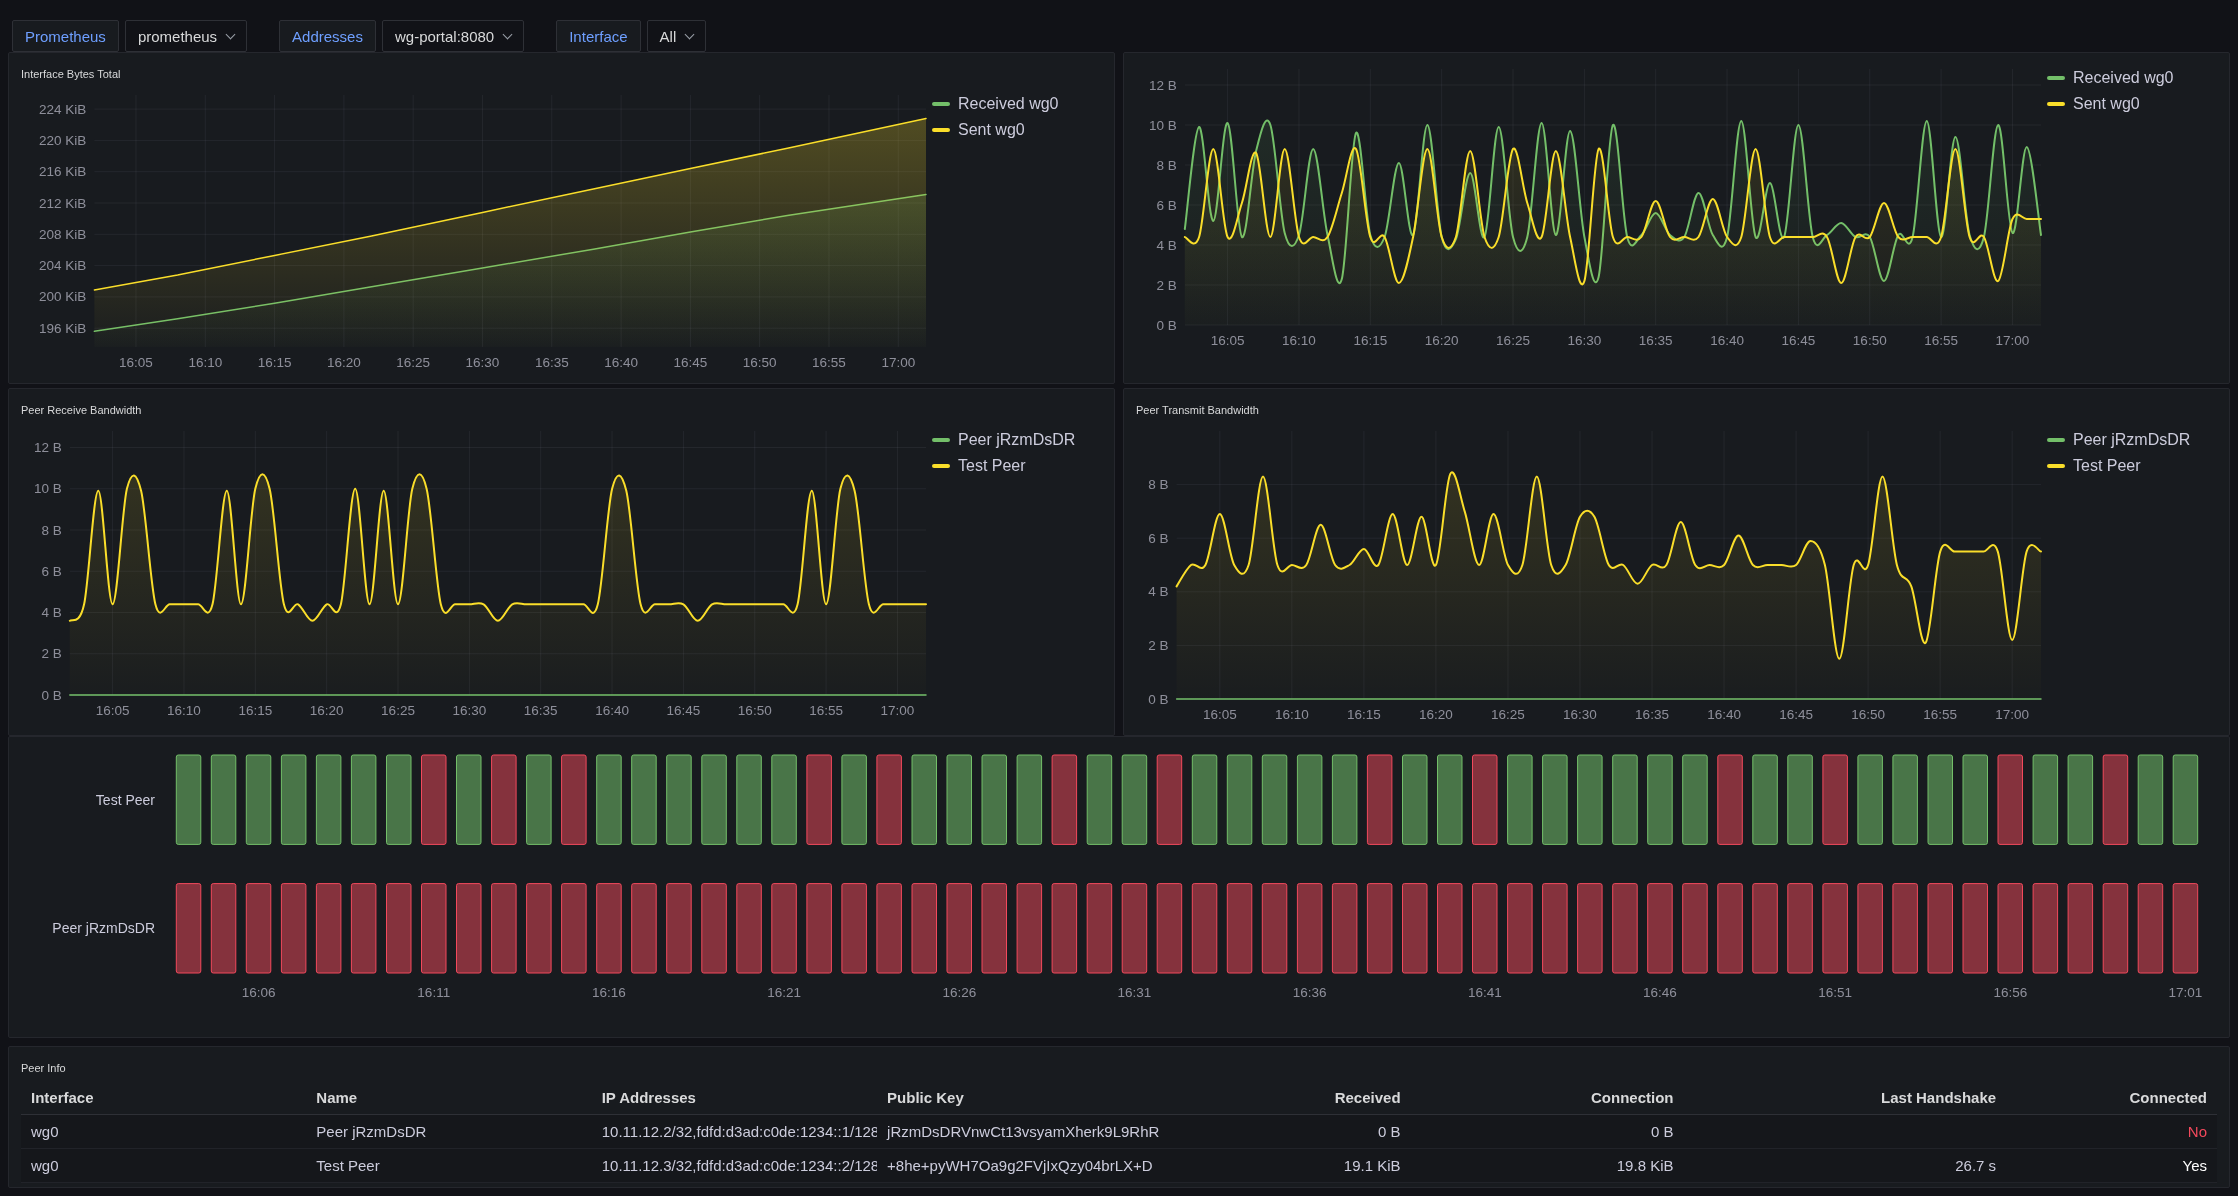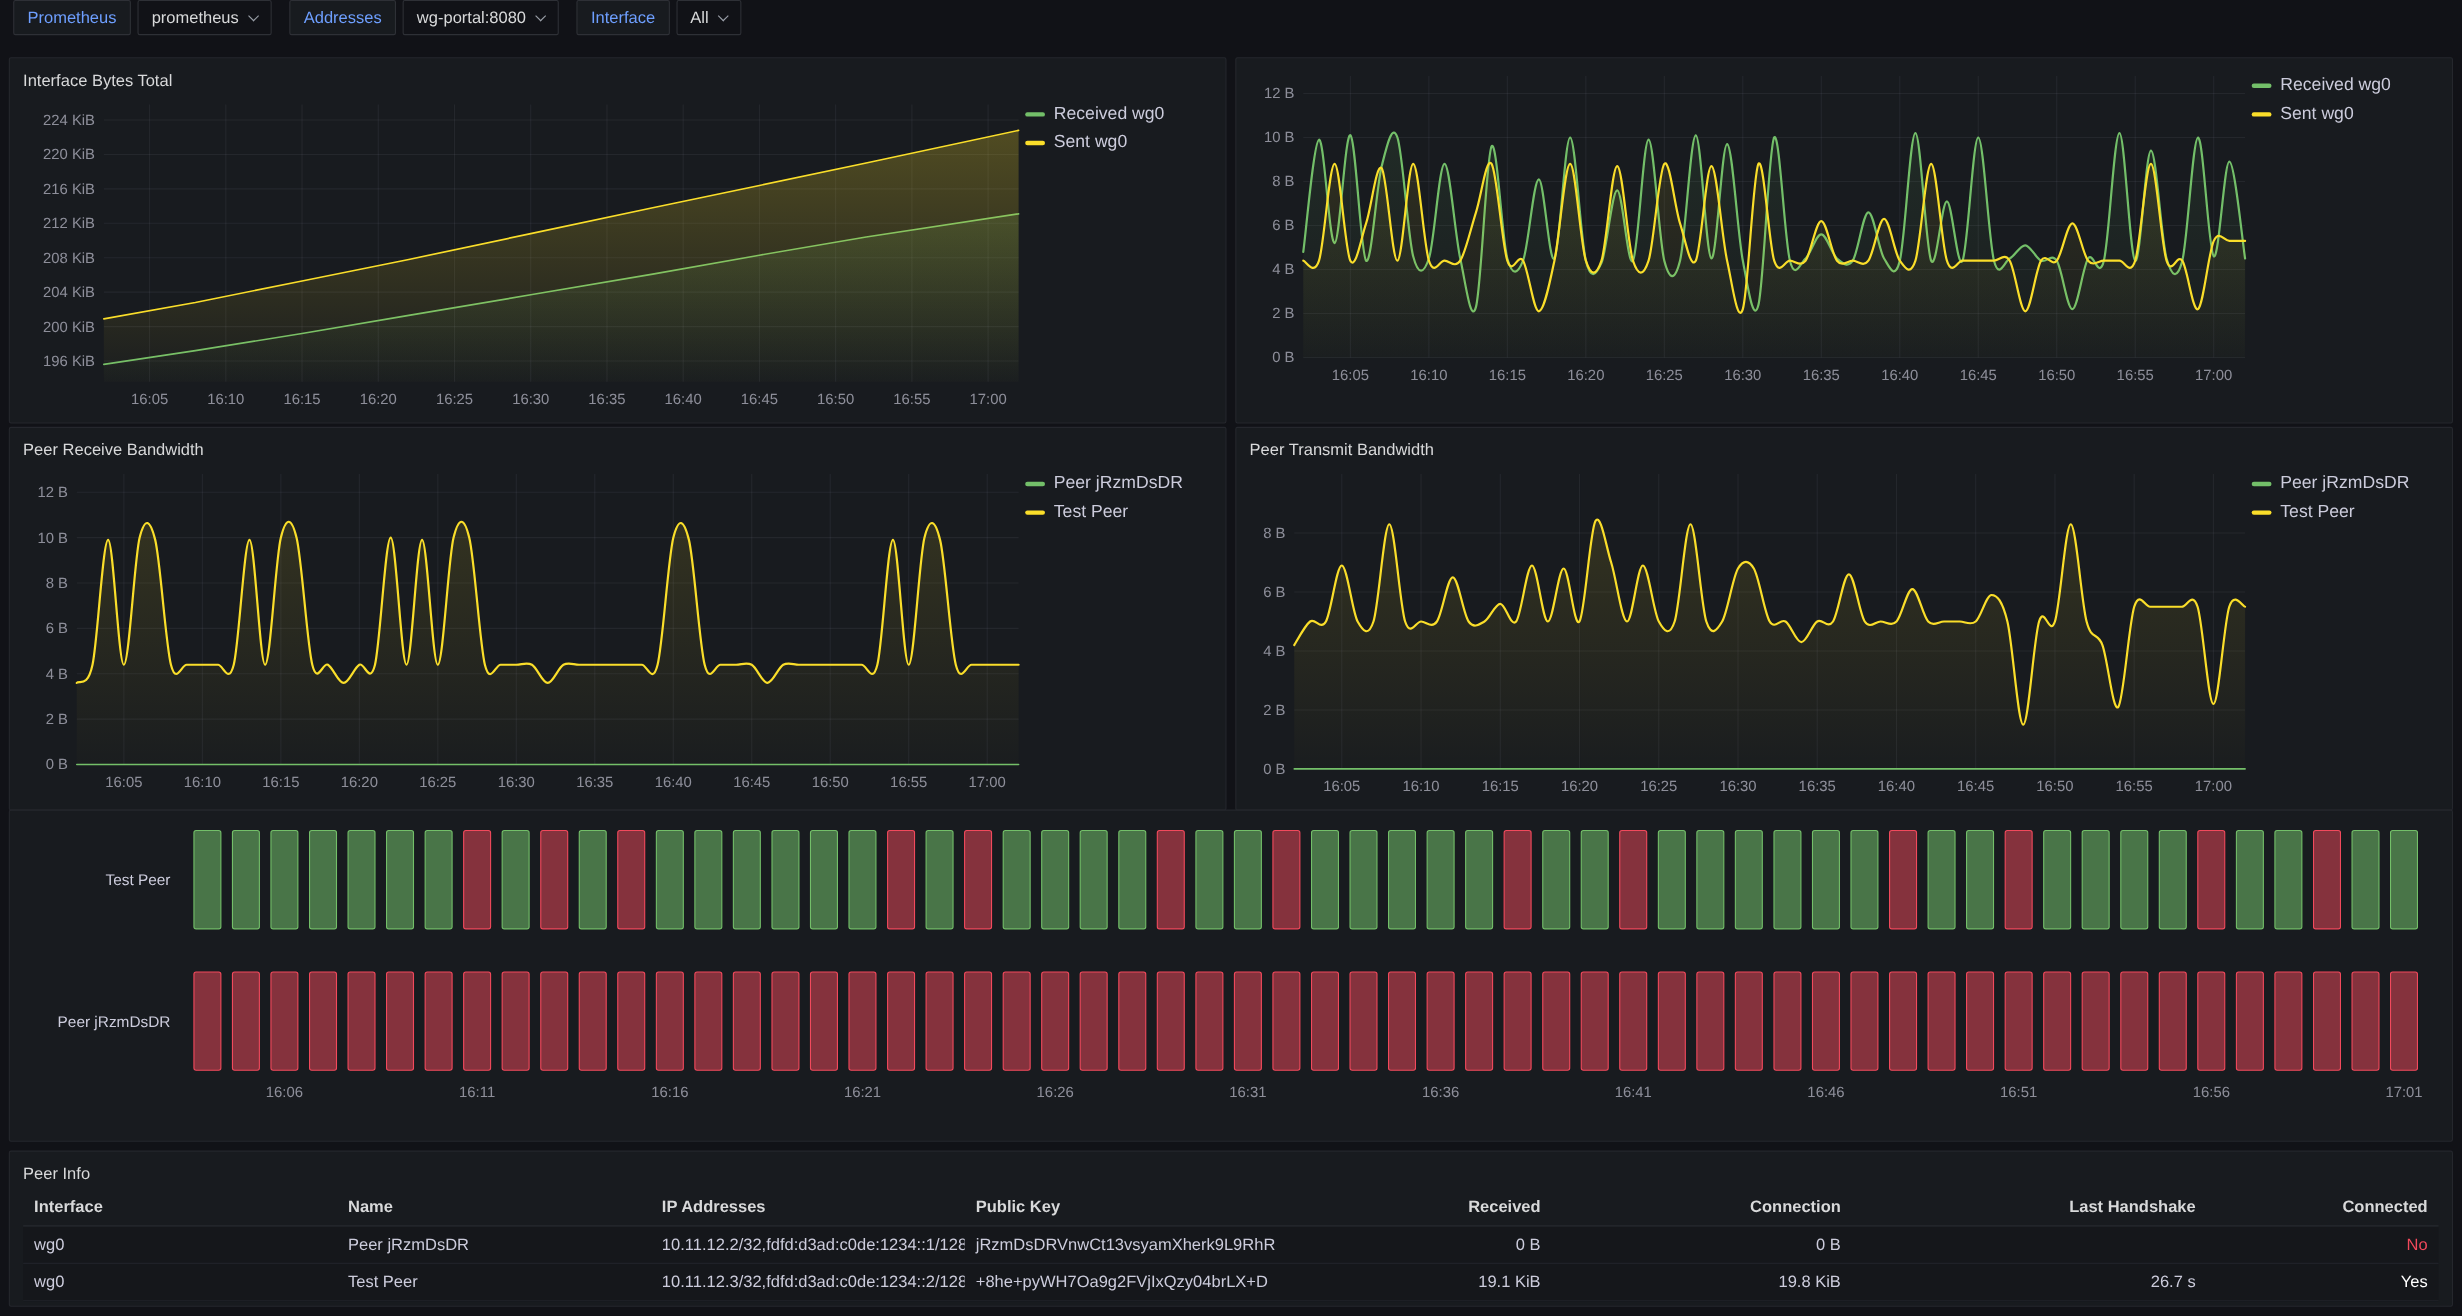--- a/index.html
+++ b/index.html
@@ -1,32 +1,32 @@
 <!DOCTYPE html>
 <html><head>
 <meta charset="utf-8">
 <style>
   *{box-sizing:border-box;margin:0;padding:0}
   html,body{width:2238px;height:1196px;background:#111217;color:#ccccdc;
     font-family:"Liberation Sans",sans-serif;overflow:hidden}
-  .toolbar{height:52px;display:flex;align-items:flex-start;gap:16px;padding:0 12px}
+  .toolbar{height:52px;display:flex;align-items:flex-end;gap:32px;padding:0 12px}
   .var{display:flex;gap:6px;align-items:center}
   .chip{height:32px;display:flex;align-items:center;padding:0 12px;background:#181b1f;
     border:1px solid #2e3036;border-radius:2px;color:#6e9fff;font-size:15px;font-weight:500}
   .select{height:32px;display:flex;align-items:center;gap:10px;padding:0 12px;background:#111217;
     border:1px solid #2e3036;border-radius:2px;font-size:15px;color:#d8d9da;cursor:pointer}
   .caret{width:7px;height:7px;border-right:1.6px solid #9a9fa8;border-bottom:1.6px solid #9a9fa8;
     transform:rotate(45deg);margin-top:-4px}
   .dash{padding:0 8px 8px;display:flex;flex-direction:column;gap:8px}
   .grid2{display:grid;grid-template-columns:1fr 1fr;gap:8px}
   .r1{height:328px}.r2{height:340px}
   .panel{background:#181b1f;border:1px solid #25272d;border-radius:2px;display:flex;
     flex-direction:column;padding:8px 12px 4px;min-width:0}
   .h302{height:302px}.h142{height:142px}
-  .panel-title{font-size:15px;font-weight:500;color:#d8d9da;line-height:26px;height:26px;cursor:pointer}
+  .panel-title{font-size:11px;font-weight:500;color:#d8d9da;line-height:26px;height:26px;cursor:pointer}
   .panel-body{flex:1;display:flex;min-height:0}
   .chart{flex:1;min-width:0}
   .legend{width:170px;padding-top:8px;display:flex;flex-direction:column;gap:8px;list-style:none}
   .legend-item{display:flex;align-items:center;gap:8px;font-size:16px;color:#ccccdc;cursor:pointer}
   .legend-swatch{width:18px;height:4px;border-radius:2px;flex:none}
   svg text{font-family:"Liberation Sans",sans-serif}
   .table-wrap{flex:1;display:flex;flex-direction:column;overflow:hidden}
   .trow{display:grid;grid-template-columns:1.15fr 1.15fr 1.15fr 1.2fr 0.95fr 1.1fr 1.3fr 0.85fr;
     align-items:center;height:34px;flex:none}
   .trow.head{color:#d8d9da;font-weight:700;border-bottom:1px solid rgba(204,204,220,0.12)}

